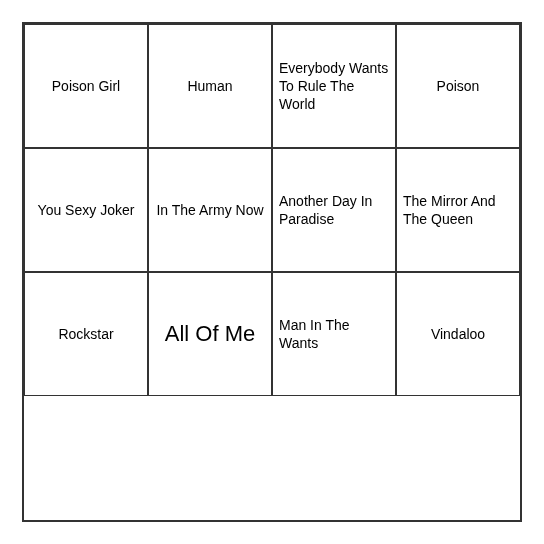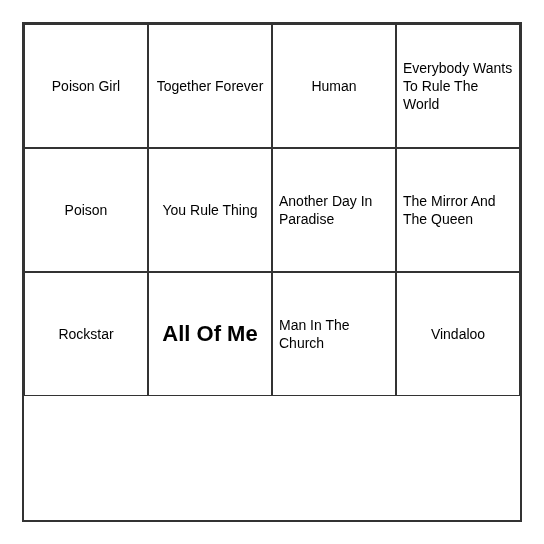--- a/index.html
+++ b/index.html
@@ -33,32 +33,32 @@
       align-items: center;
       justify-content: center;
       text-align: left;
       padding: 6px;
       font-size: 14px;
       line-height: 1.3;
     }
 
     .cell.large-text {
       font-size: 22px;
-      font-weight: bold;
+      font-weight: normal;
     }
   </style>
 </head>
 <body>
 
 <div class="bingo-card">
 <div class="cell">Poison Girl</div>
-    <div class="cell">Together Forever</div>
     <div class="cell">Human</div>
     <div class="cell">Everybody Wants To Rule The World</div>
     <div class="cell">Poison</div>
-    <div class="cell">You Rule Thing</div>
+    <div class="cell">You Sexy Joker</div>
+    <div class="cell">In The Army Now</div>
     <div class="cell">Another Day In Paradise</div>
     <div class="cell">The Mirror And The Queen</div>
     <div class="cell">Rockstar</div>
     <div class="cell large-text">All Of Me</div>
-    <div class="cell">Man In The Church</div>
+    <div class="cell">Man In The Wants</div>
     <div class="cell">Vindaloo</div>
   </div>
 
 </body></html>

